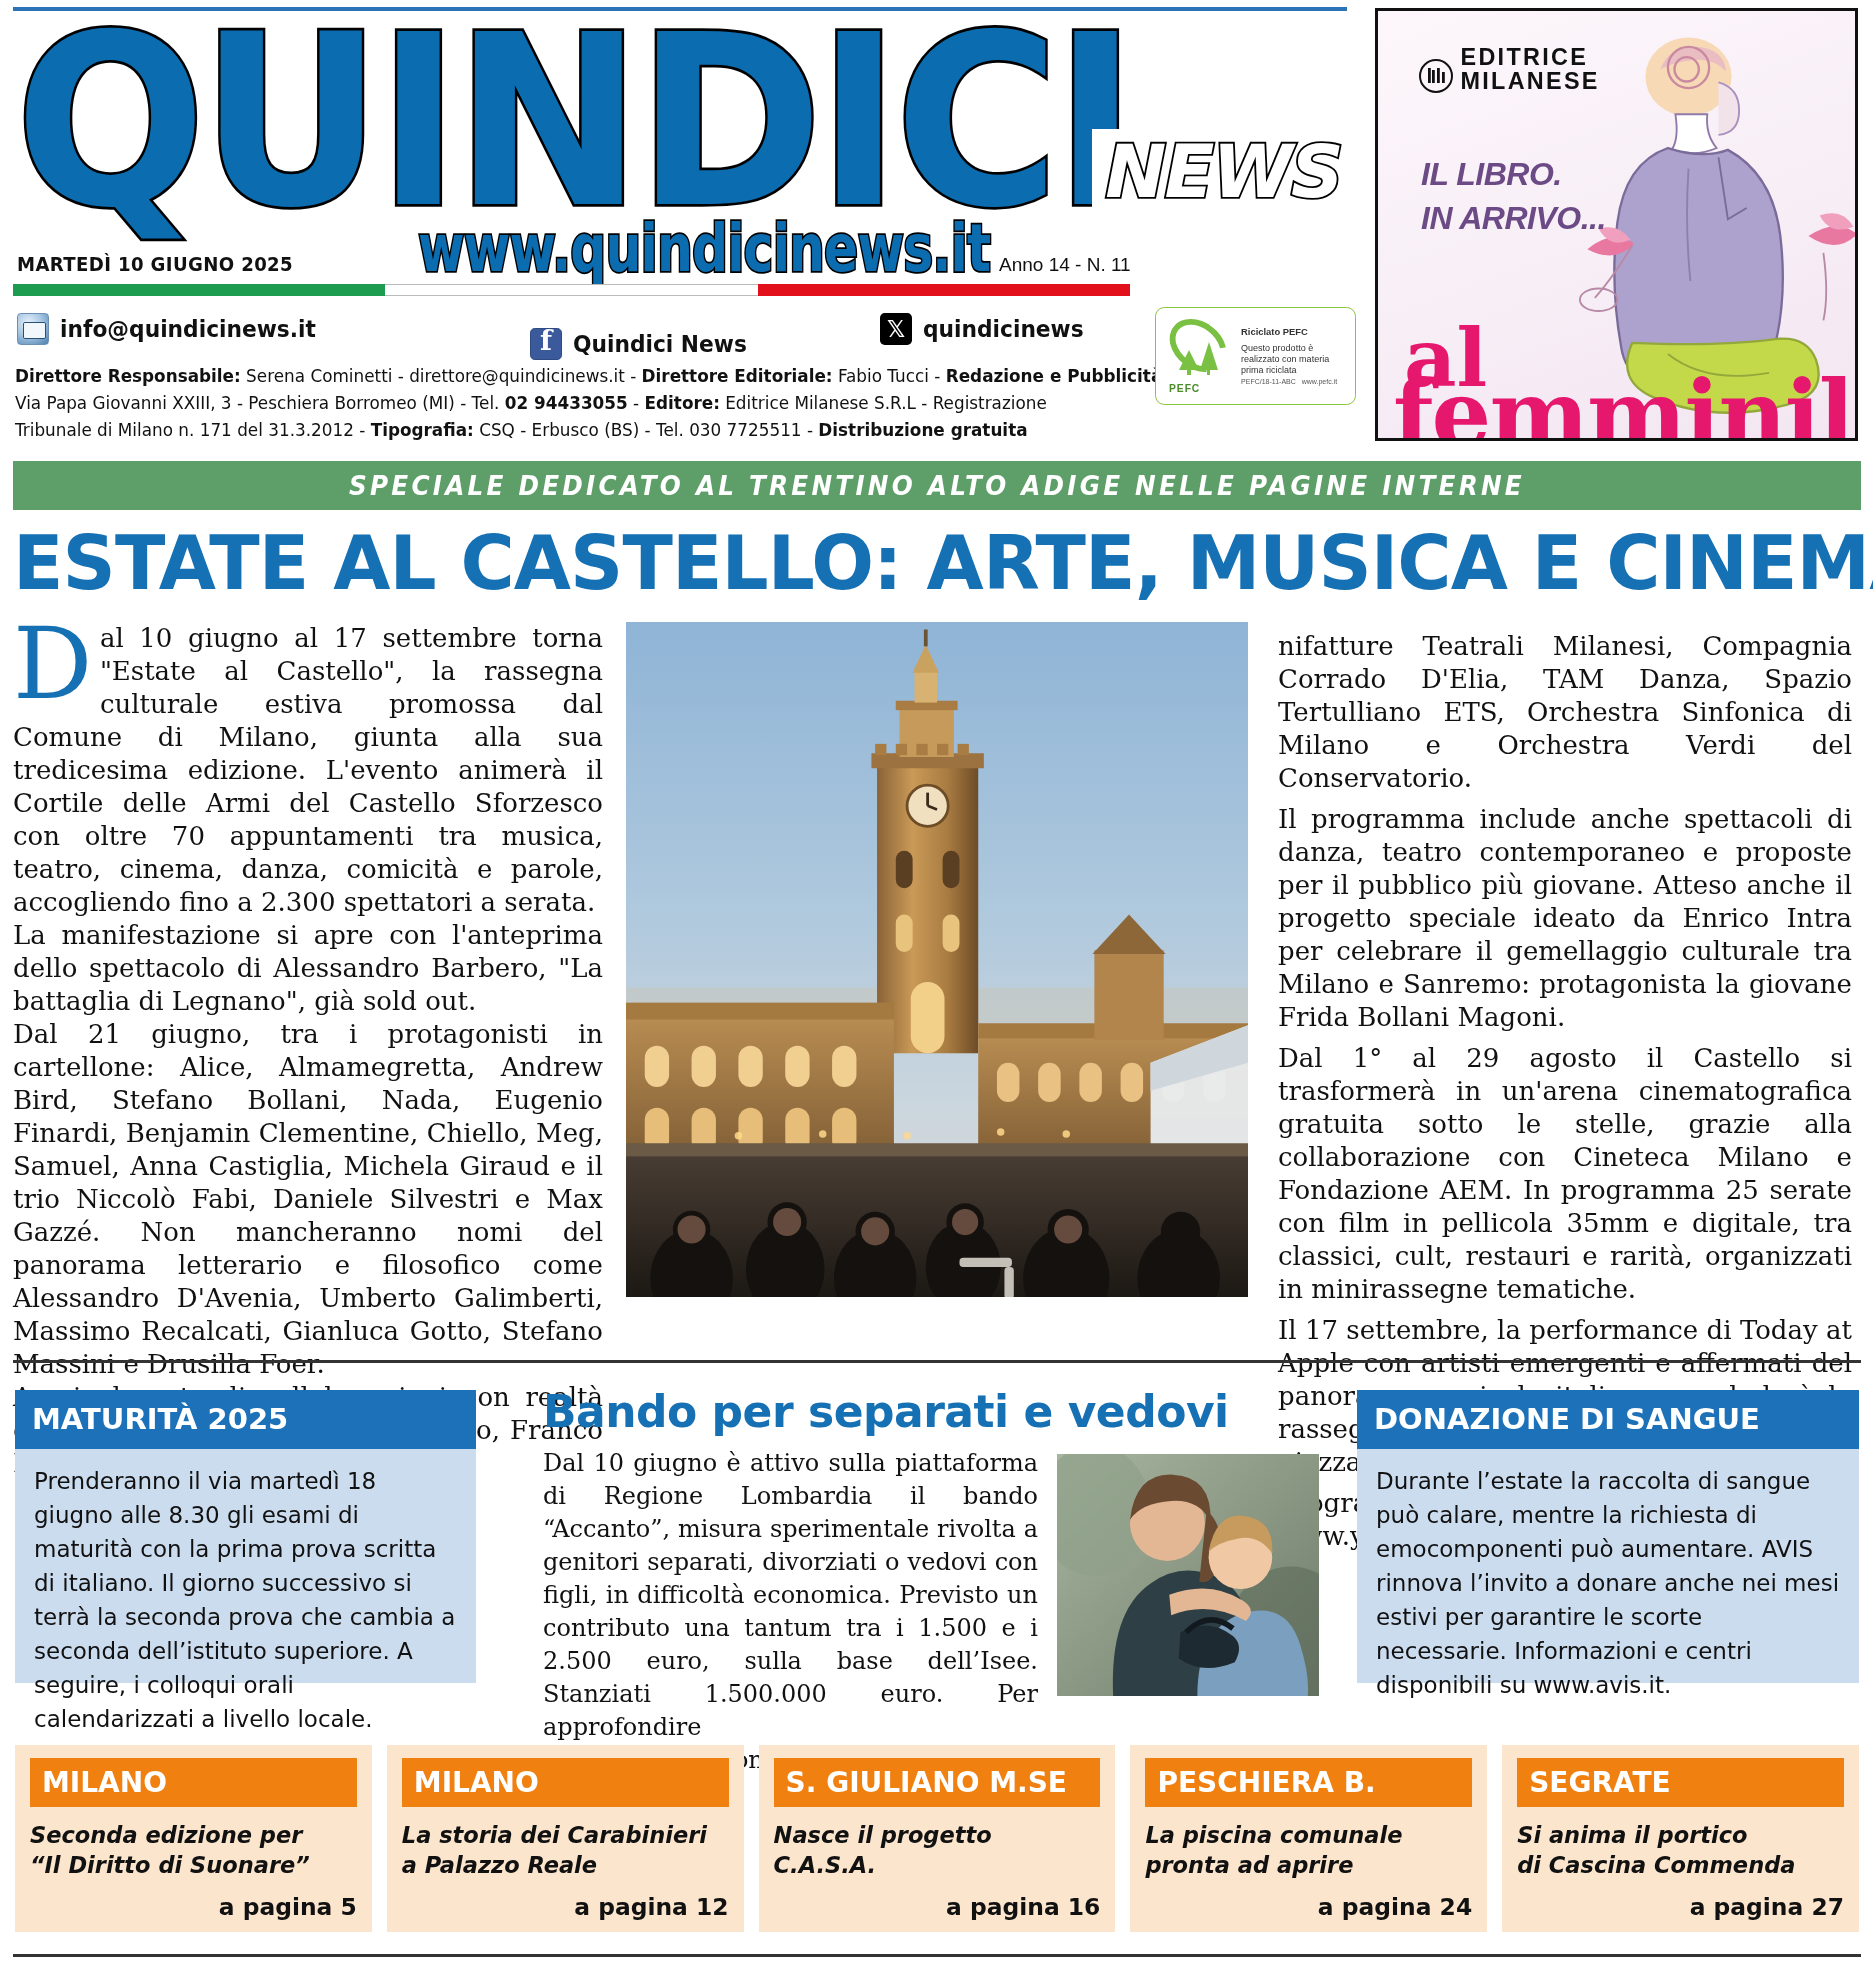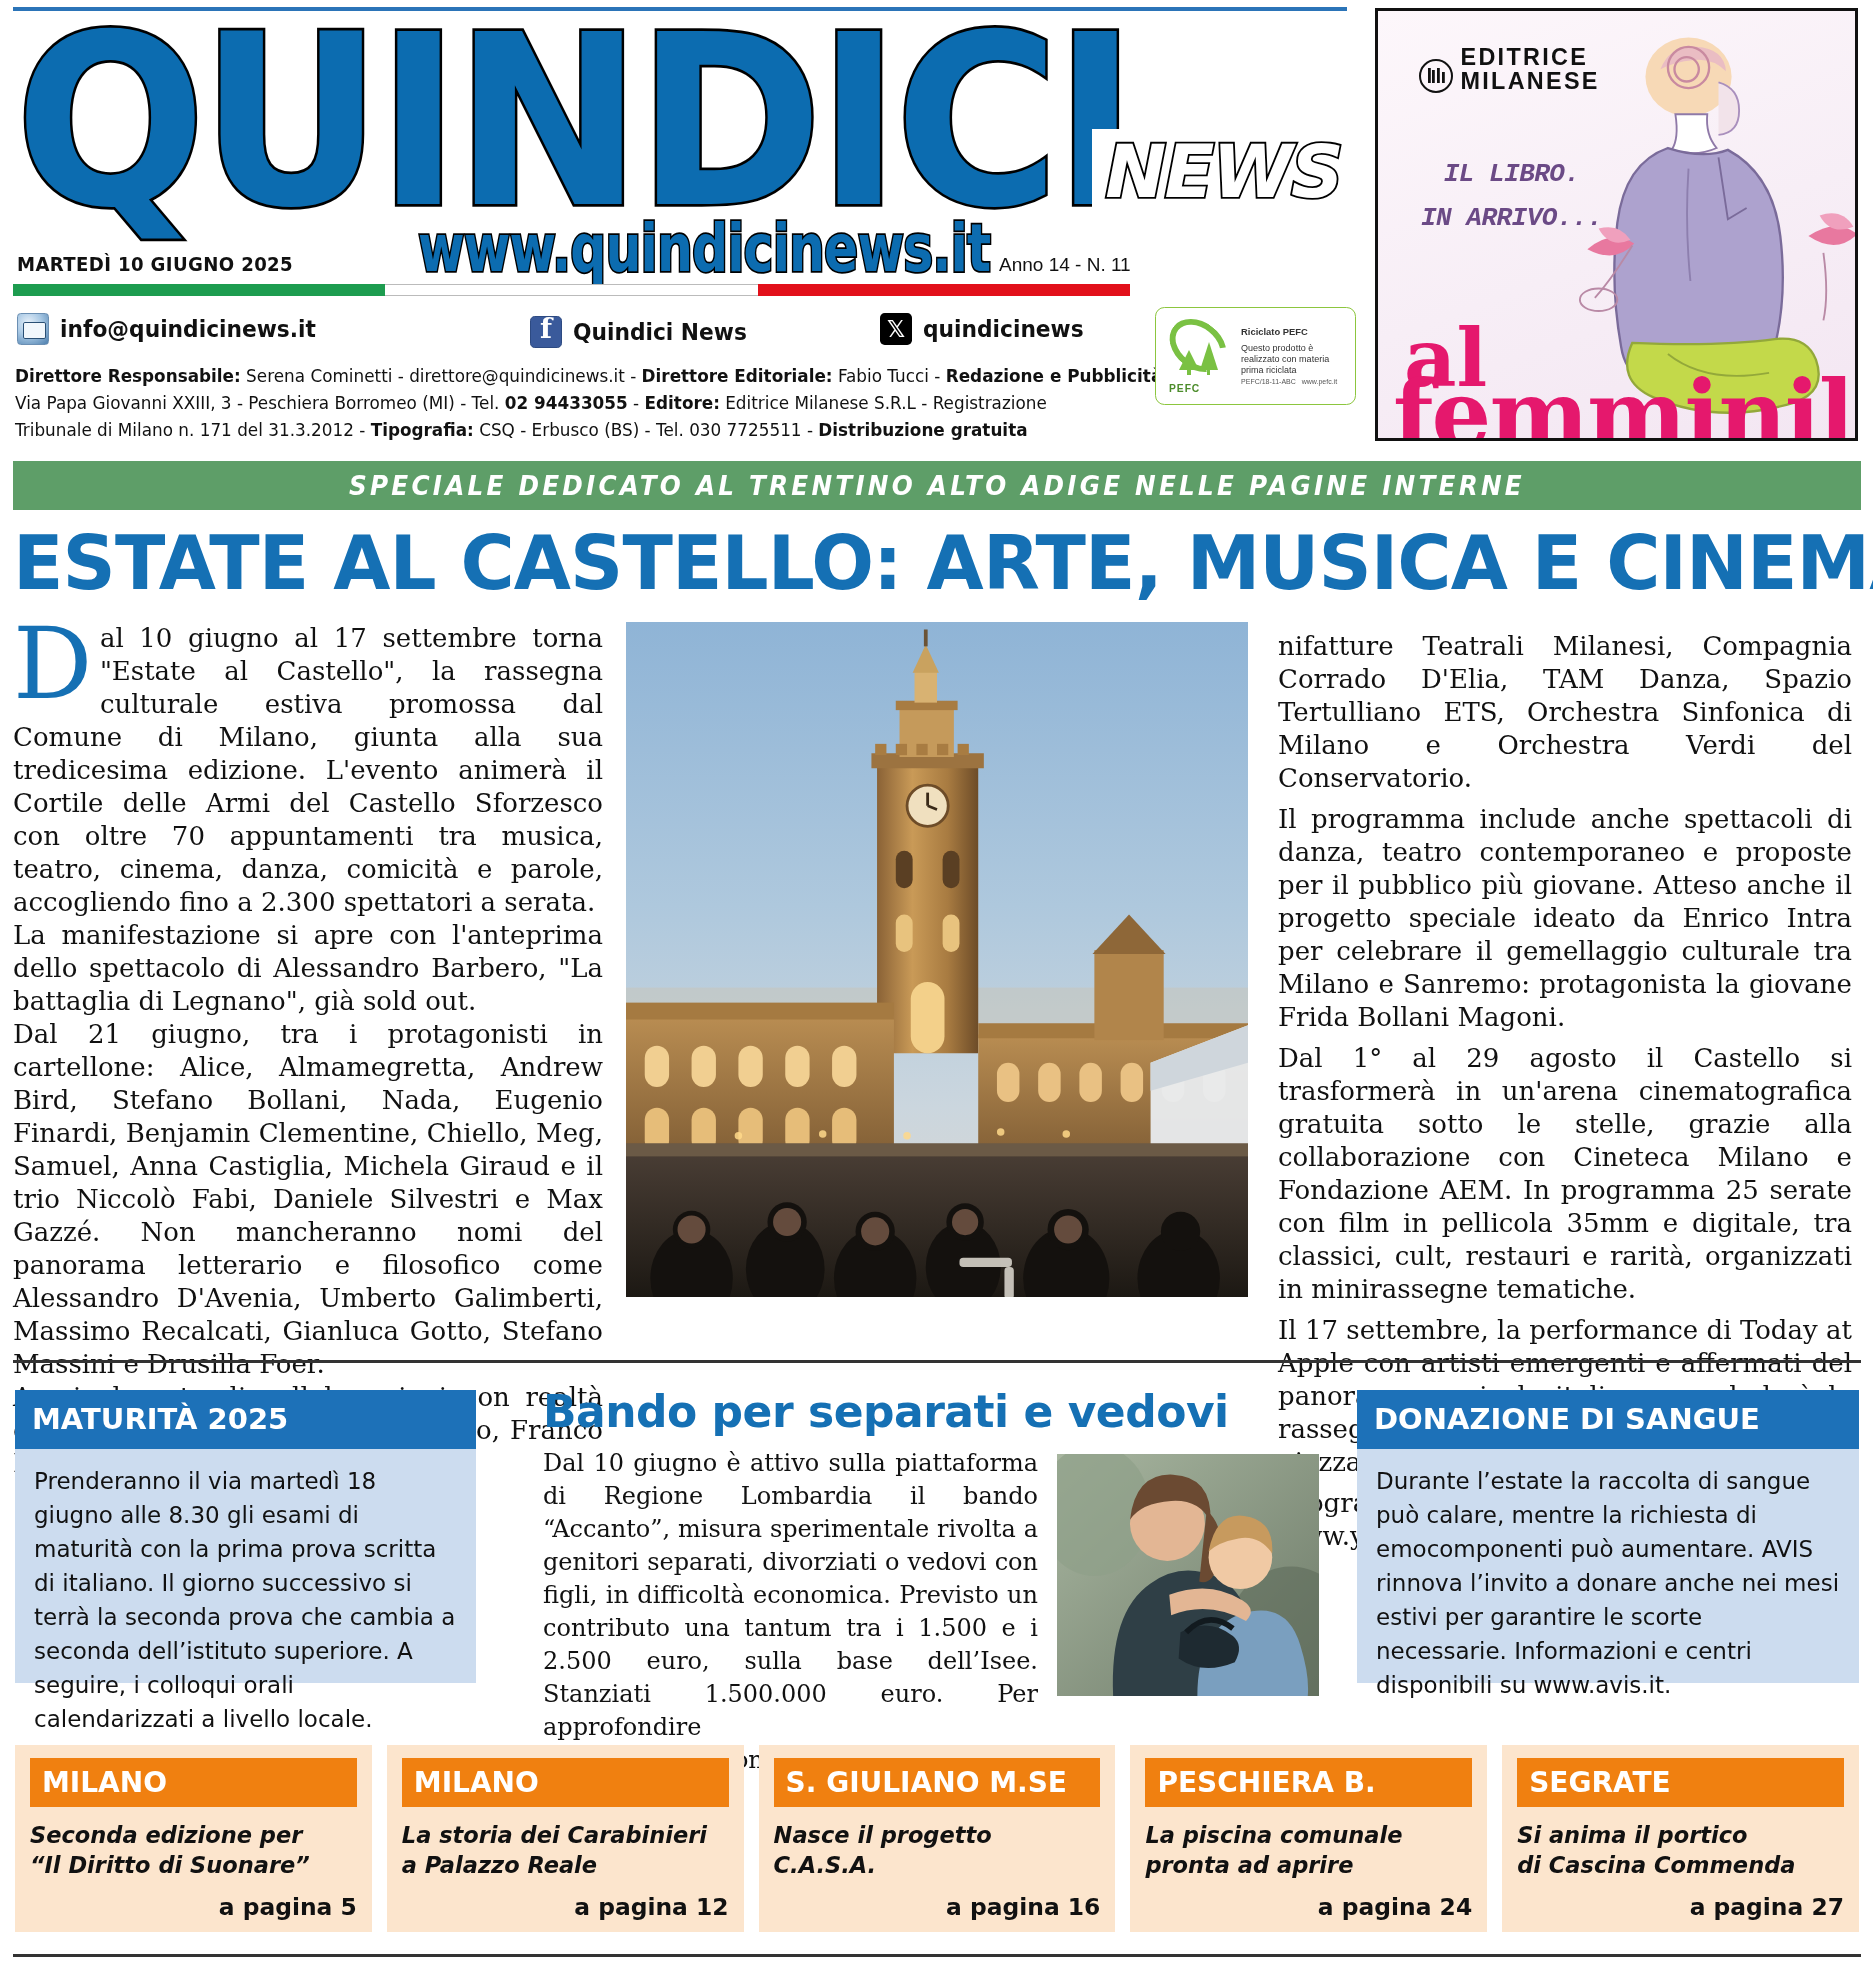--- a/index.html
+++ b/index.html
@@ -85,21 +85,21 @@
   .tri-r { background: #e2101a; }
 
   
   .contacts { position: absolute; left: 13px; top: 309px; width: 1124px; height: 45px; }
   .contact {
     position: absolute; display: flex; align-items: center; gap: 11.2px;
     font-family: "DejaVu Sans", sans-serif; font-weight: bold; font-size: 23.4px; color: #111;
   }
   .contact .ctext { transform: scaleX(0.93); transform-origin: left center; white-space: nowrap; }
   .c-mail { left: 3.7px; top: 3.7px; }
-  .c-fb  { left: 480px; top: 7px; padding-left: 37px; }
+  .c-fb  { left: 480px; top: 19px; padding-left: 37px; }
   .c-x   { left: 867px; top: 3.7px; }
 
   .ico-mail {
     width: 32px; height: 32px; border-radius: 3.7px;
     background: radial-gradient(circle at 35% 30%, #e8f1fa 0%, #a8c8e4 45%, #4d7fae 100%);
     border: 0.9px solid #6b8fb3; position: relative; flex: none;
   }
   .ico-mail::after{
     content:""; position:absolute; left:5.6px; top:8.4px; width:20.6px; height:15px;
     border:1.5px solid #2a4f74; border-radius:1.9px; background:#f2f7fc;
@@ -168,22 +168,22 @@
     content:""; position:absolute; left:6.6px; bottom:7.5px; width:17px; height:15px;
     background:
       linear-gradient(#111 0 0) 0 0/2.8px 15px no-repeat,
       linear-gradient(#111 0 0) 4.7px 1.9px/2.8px 13px no-repeat,
       linear-gradient(#111 0 0) 9.4px 0/2.8px 15px no-repeat,
       linear-gradient(#111 0 0) 14px 3.7px/2.8px 11.2px no-repeat;
   }
   .ad-logo .txt { font-family:"Liberation Sans",sans-serif; font-weight:bold; font-size:23.4px; line-height:24px; letter-spacing:2.3px; color:#111; }
   .ad-head {
     position:absolute; left: 43px; top: 141px;
-    font-family:Liberation Mono, monospace; font-weight:bold; font-style:italic;
-    font-size: 26px; line-height: 44px; color:#6b4a86; letter-spacing:-0.5px;text-align:center;
+    font-family:Liberation Sans, sans-serif; font-weight:bold; font-style:italic;
+    font-size: 32px; line-height: 44px; color:#6b4a86; letter-spacing:-0.5px;
   }
   .ad-al {
     position:absolute; left: 26px; top: 309px;
     font-family:"DejaVu Serif", serif; font-weight:bold;
     font-size: 81px; line-height:75px; color:#e5186d;
   }
   .ad-femm {
     position:absolute; left: 15px; top: 358px;
     font-family:"DejaVu Serif", serif; font-weight:bold;
     font-size: 94px; line-height: 90px; color:#e5186d; letter-spacing:-1.9px;

